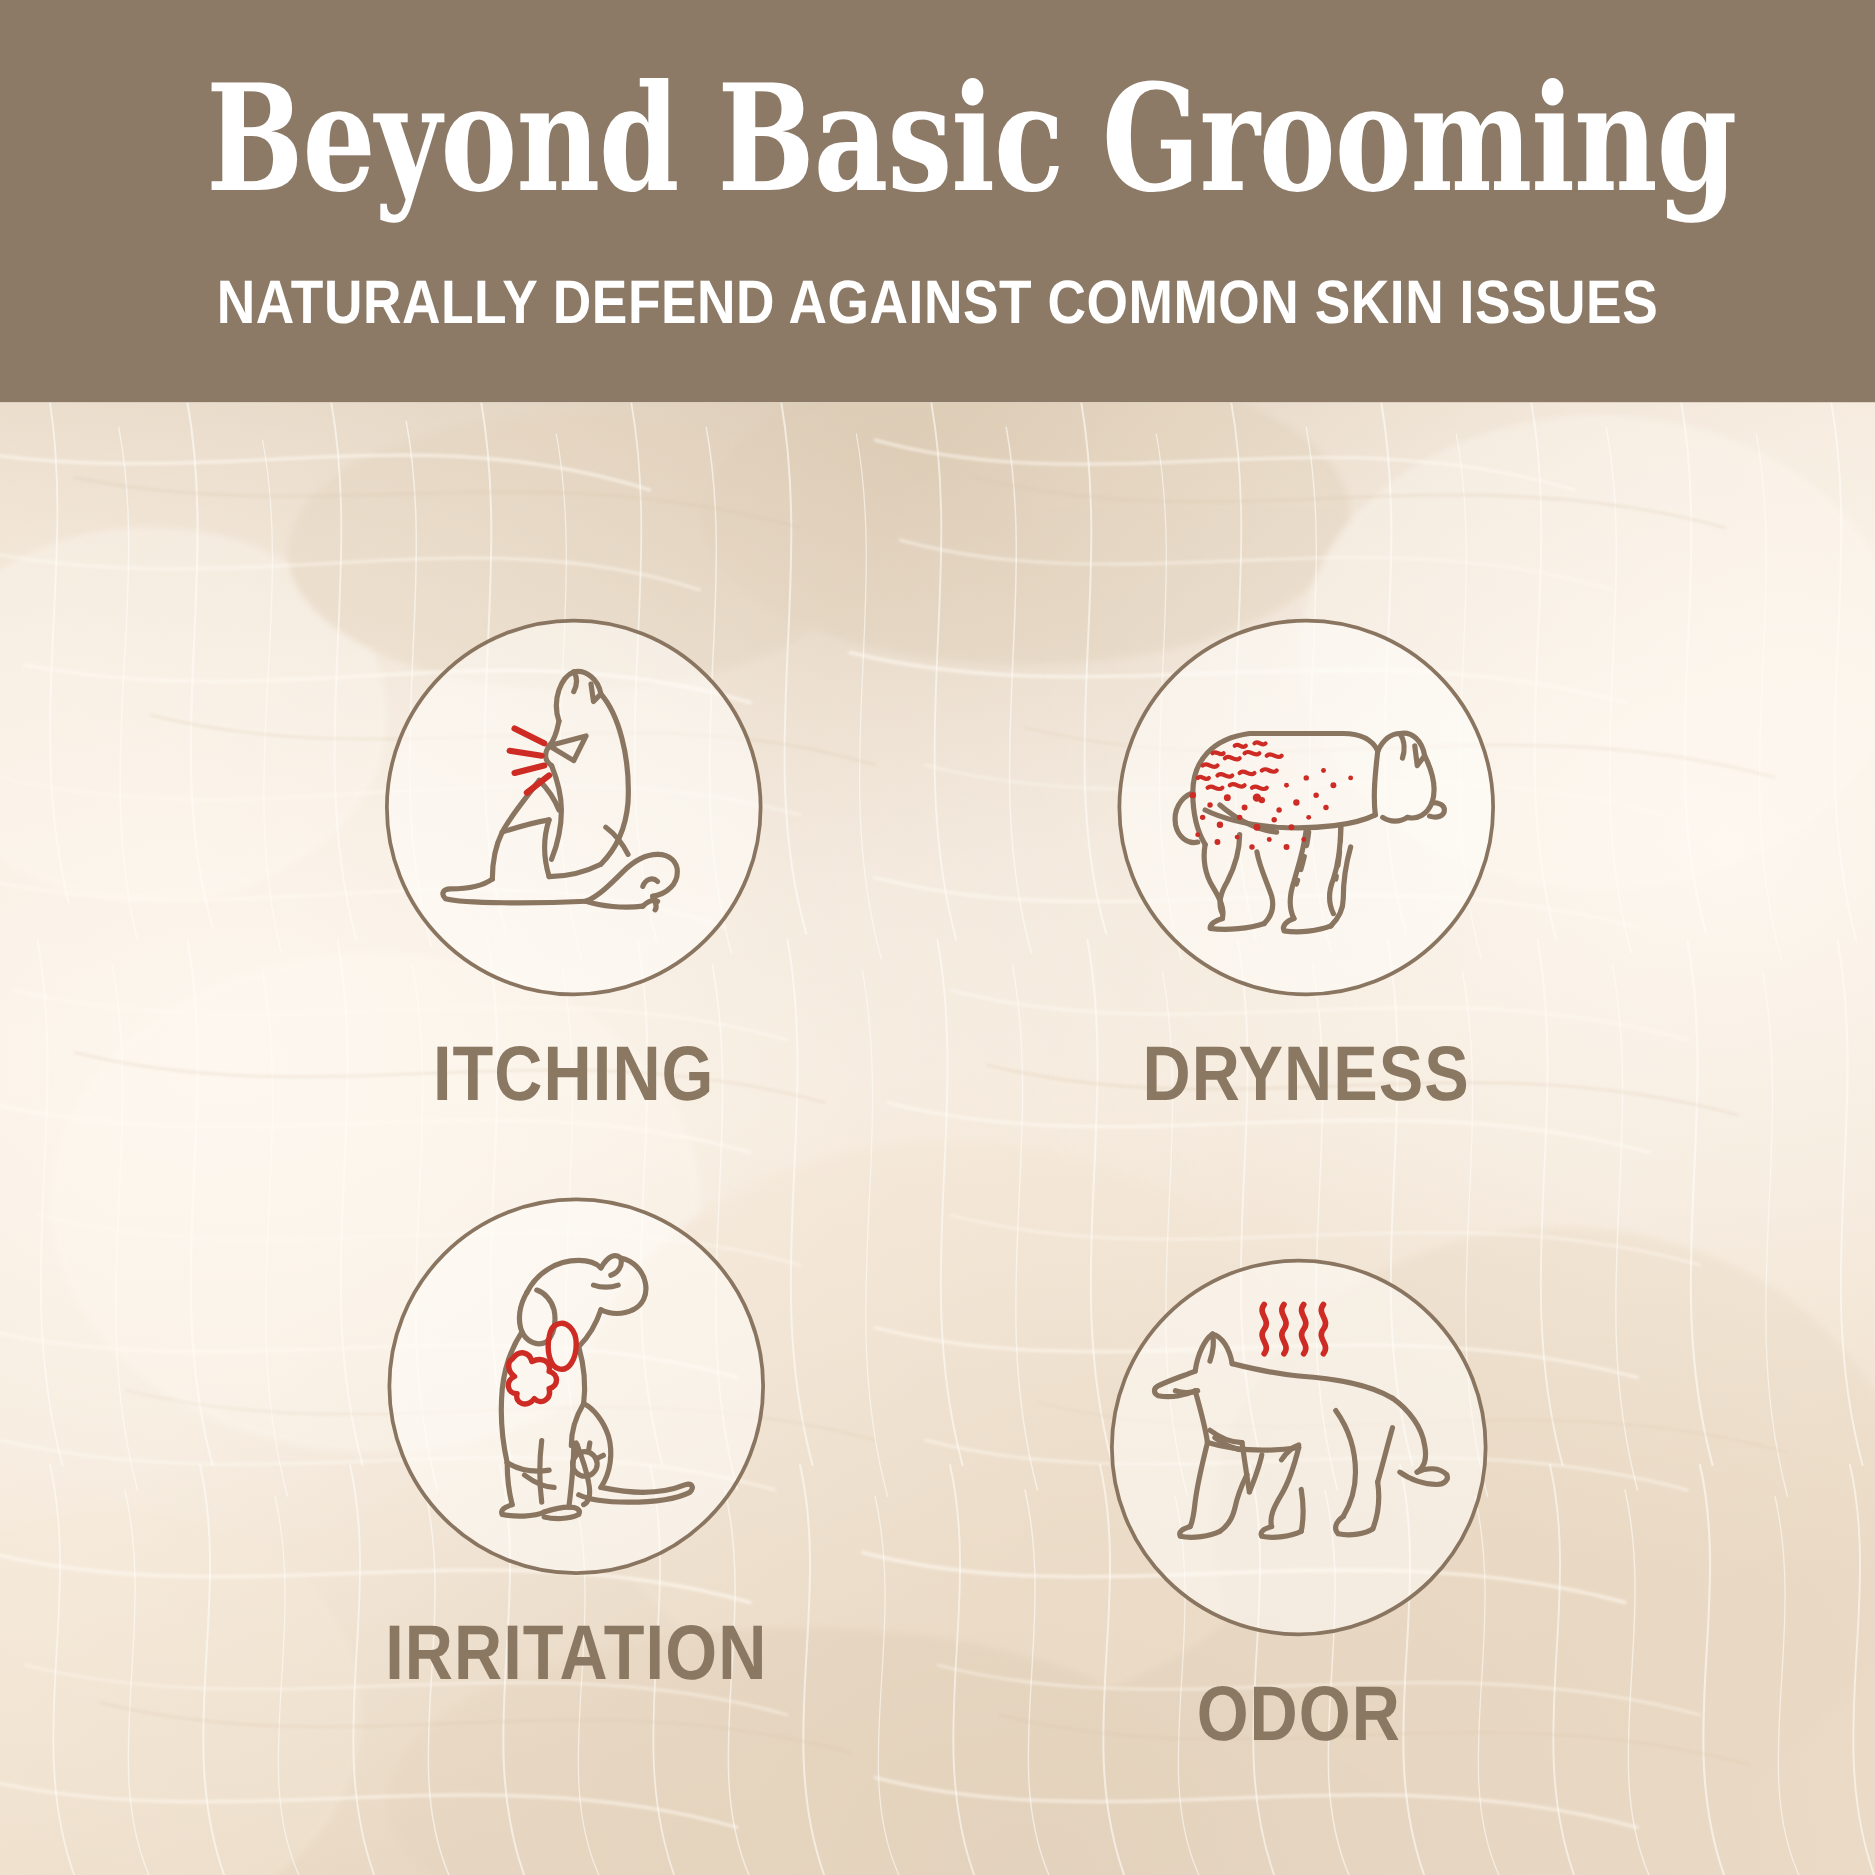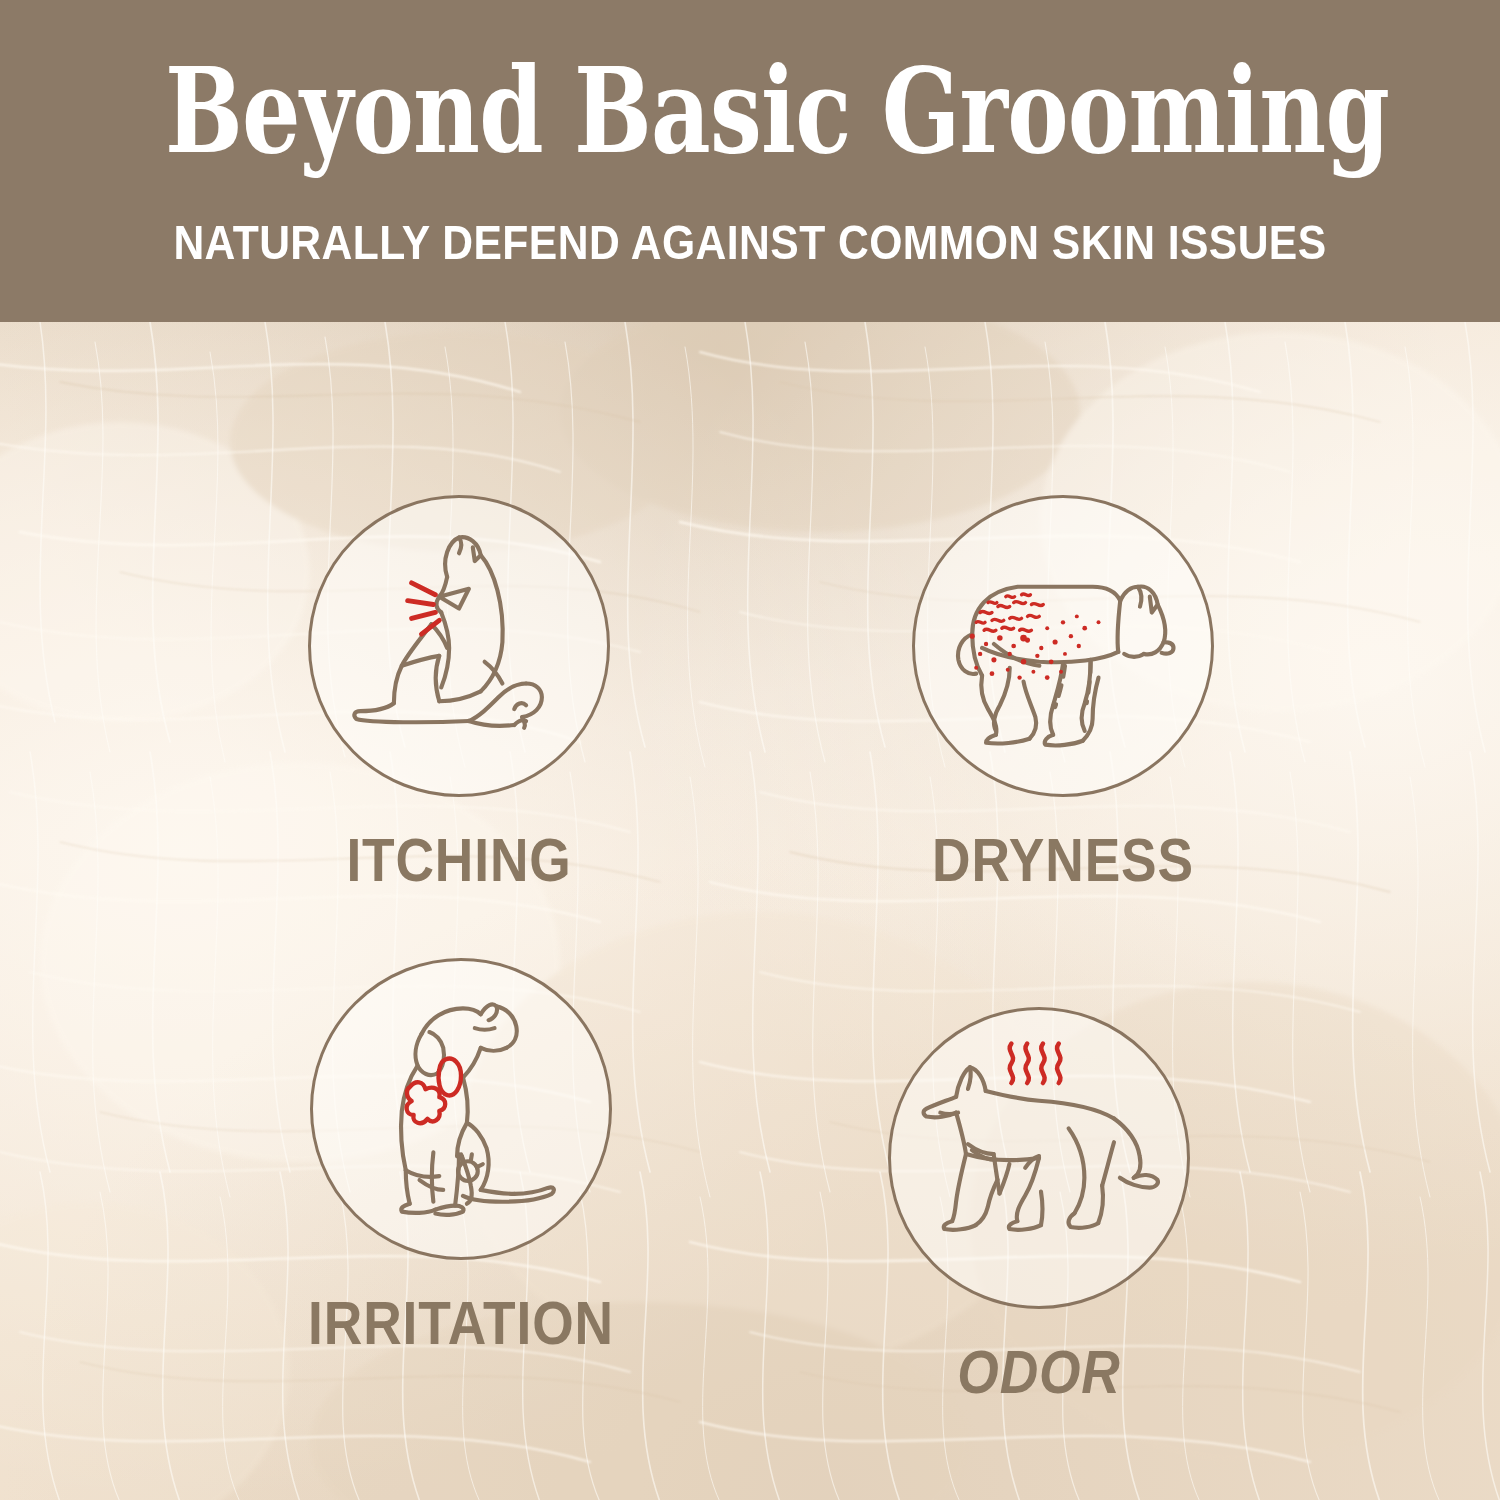--- a/index.html
+++ b/index.html
@@ -88,23 +88,23 @@
     top: 0;
     width: 1500px;
     height: 1420px;
   }
 
   .cell {
     position: absolute;
     width: 460px;
   }
   .cell.c0 { left: 229px; top: 495px; }
-  .cell.c1 { left: 833px; top: 495px; }
+  .cell.c1 { left: 815px; top: 495px; }
   .cell.c2 { left: 231px; top: 958px; }
-  .cell.c3 { left: 809px; top: 1007px; font-style: italic; }
+  .cell.c3 { left: 809px; top: 1007px; }
 
   .circle-wrap {
     position: relative;
     width: 460px;
     height: 306px;
   }
   .circle {
     position: absolute;
     left: 79px;
     top: 0;

